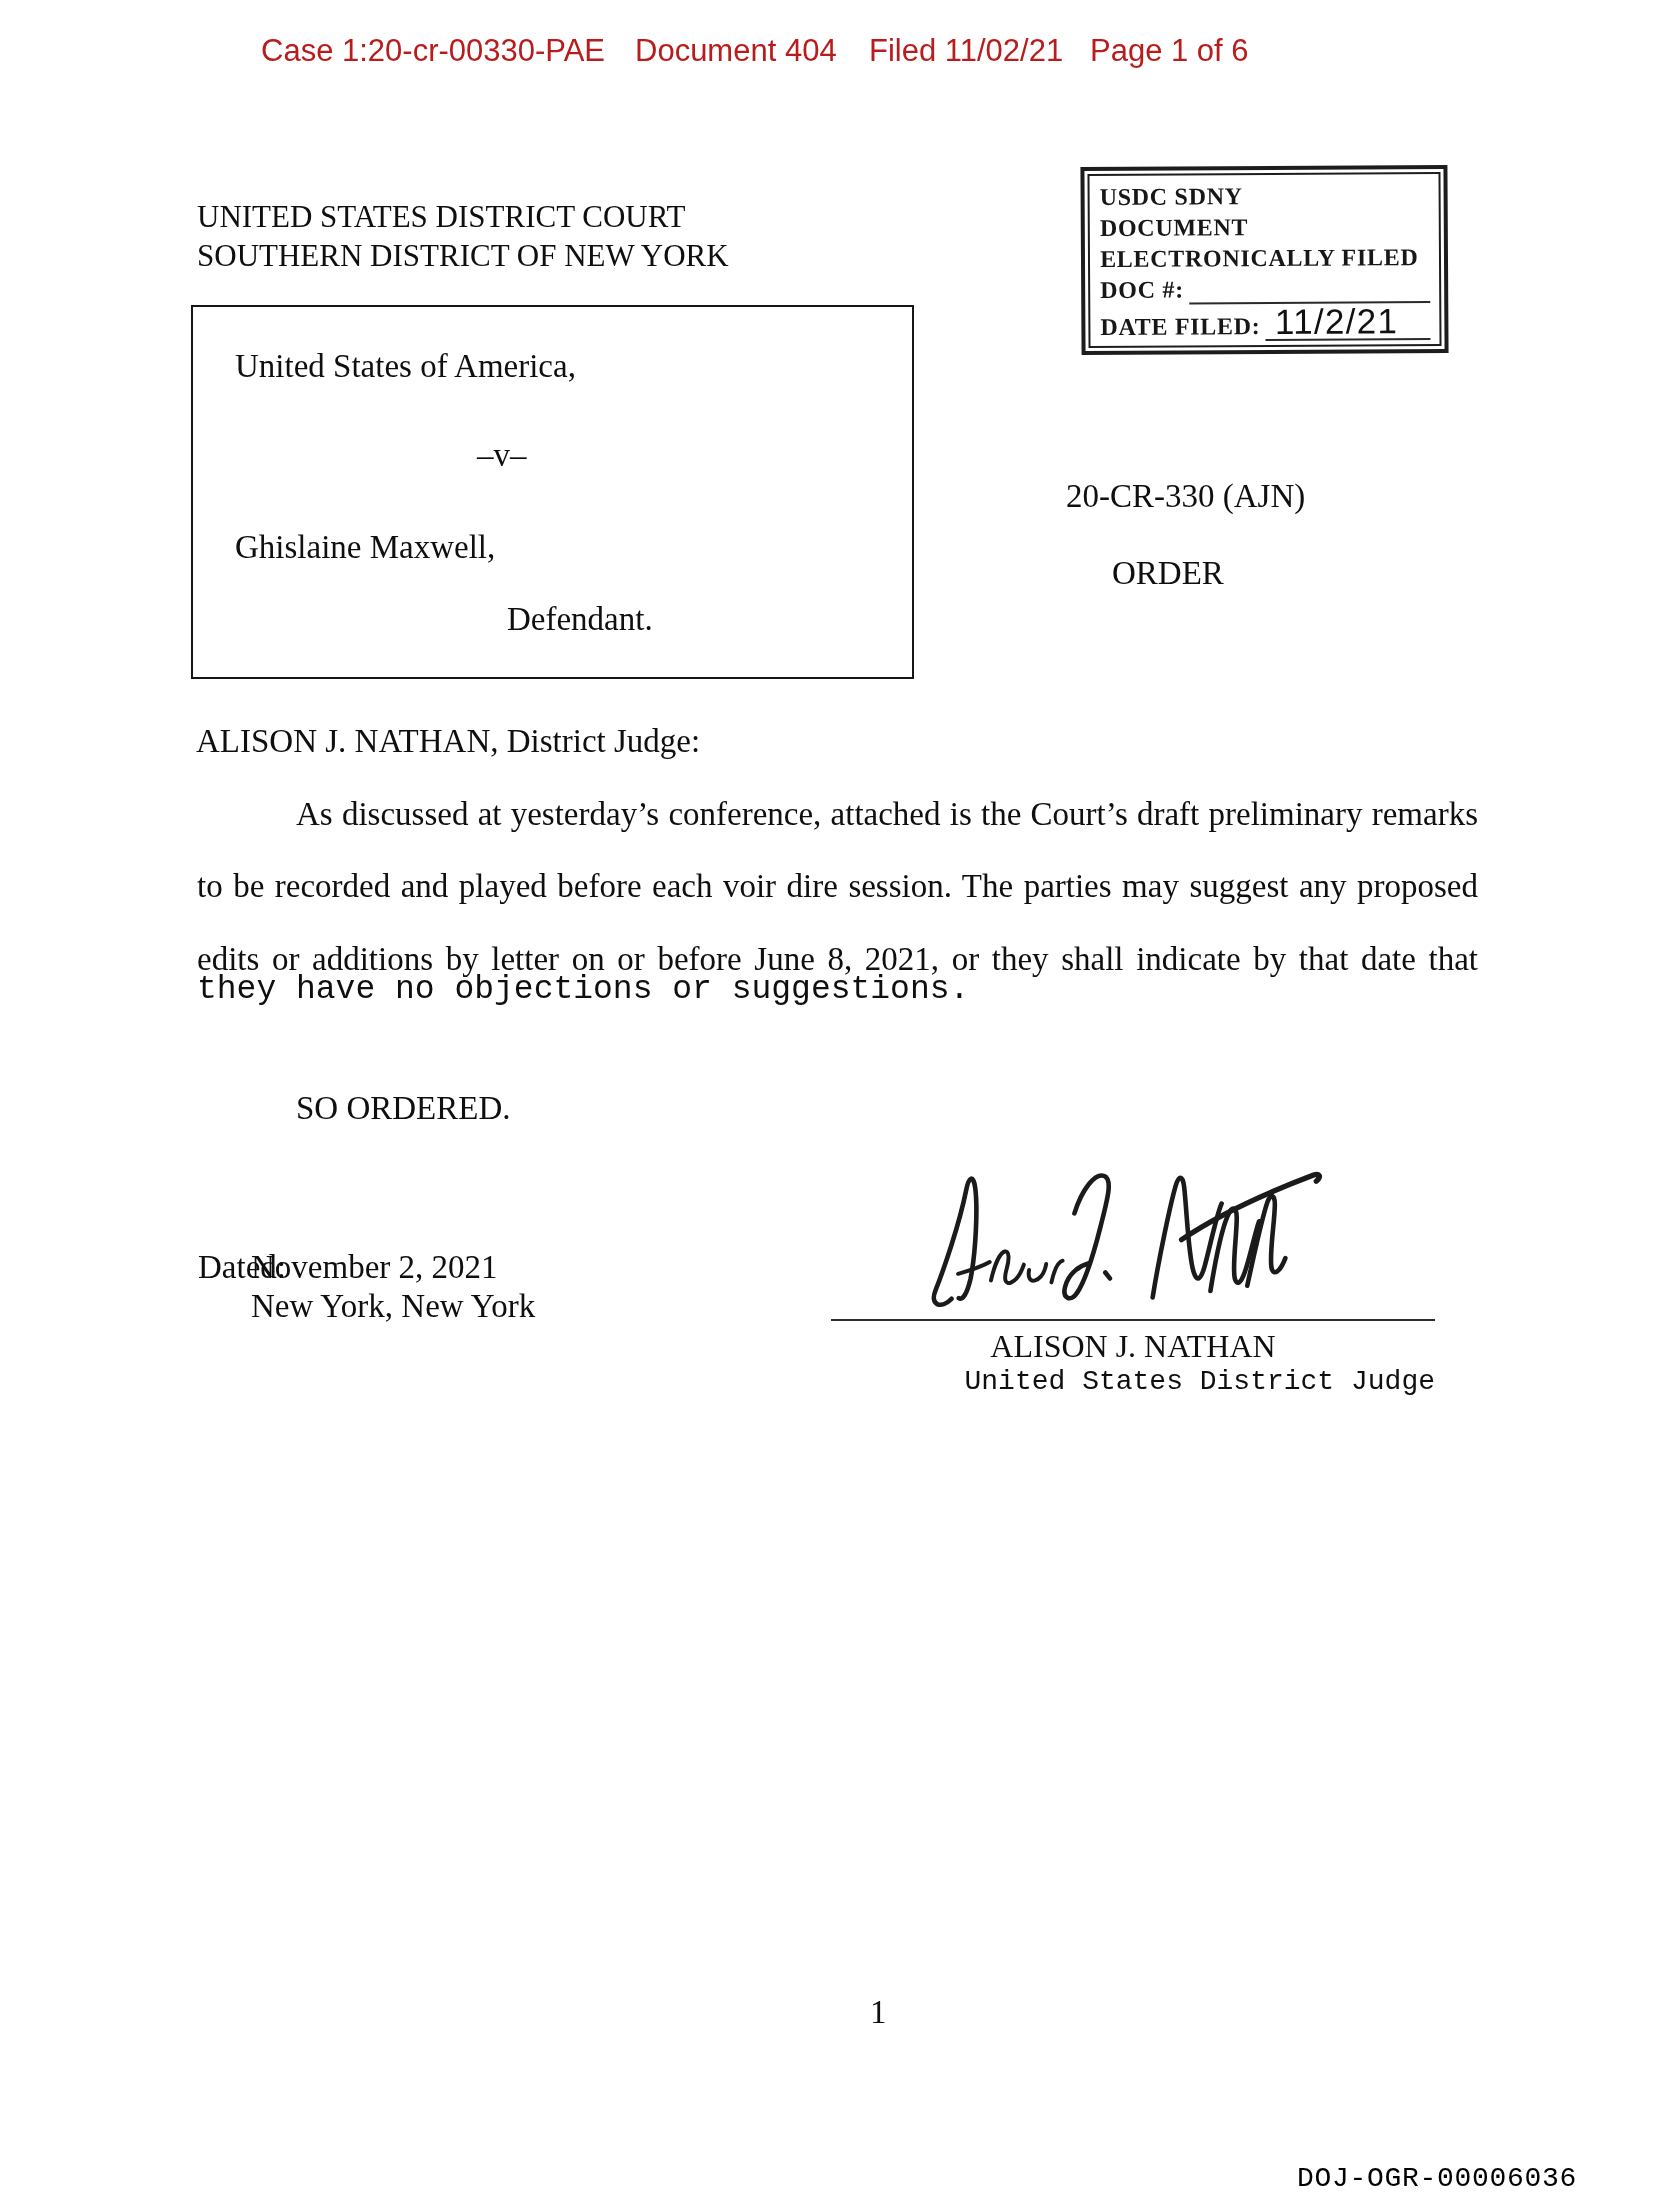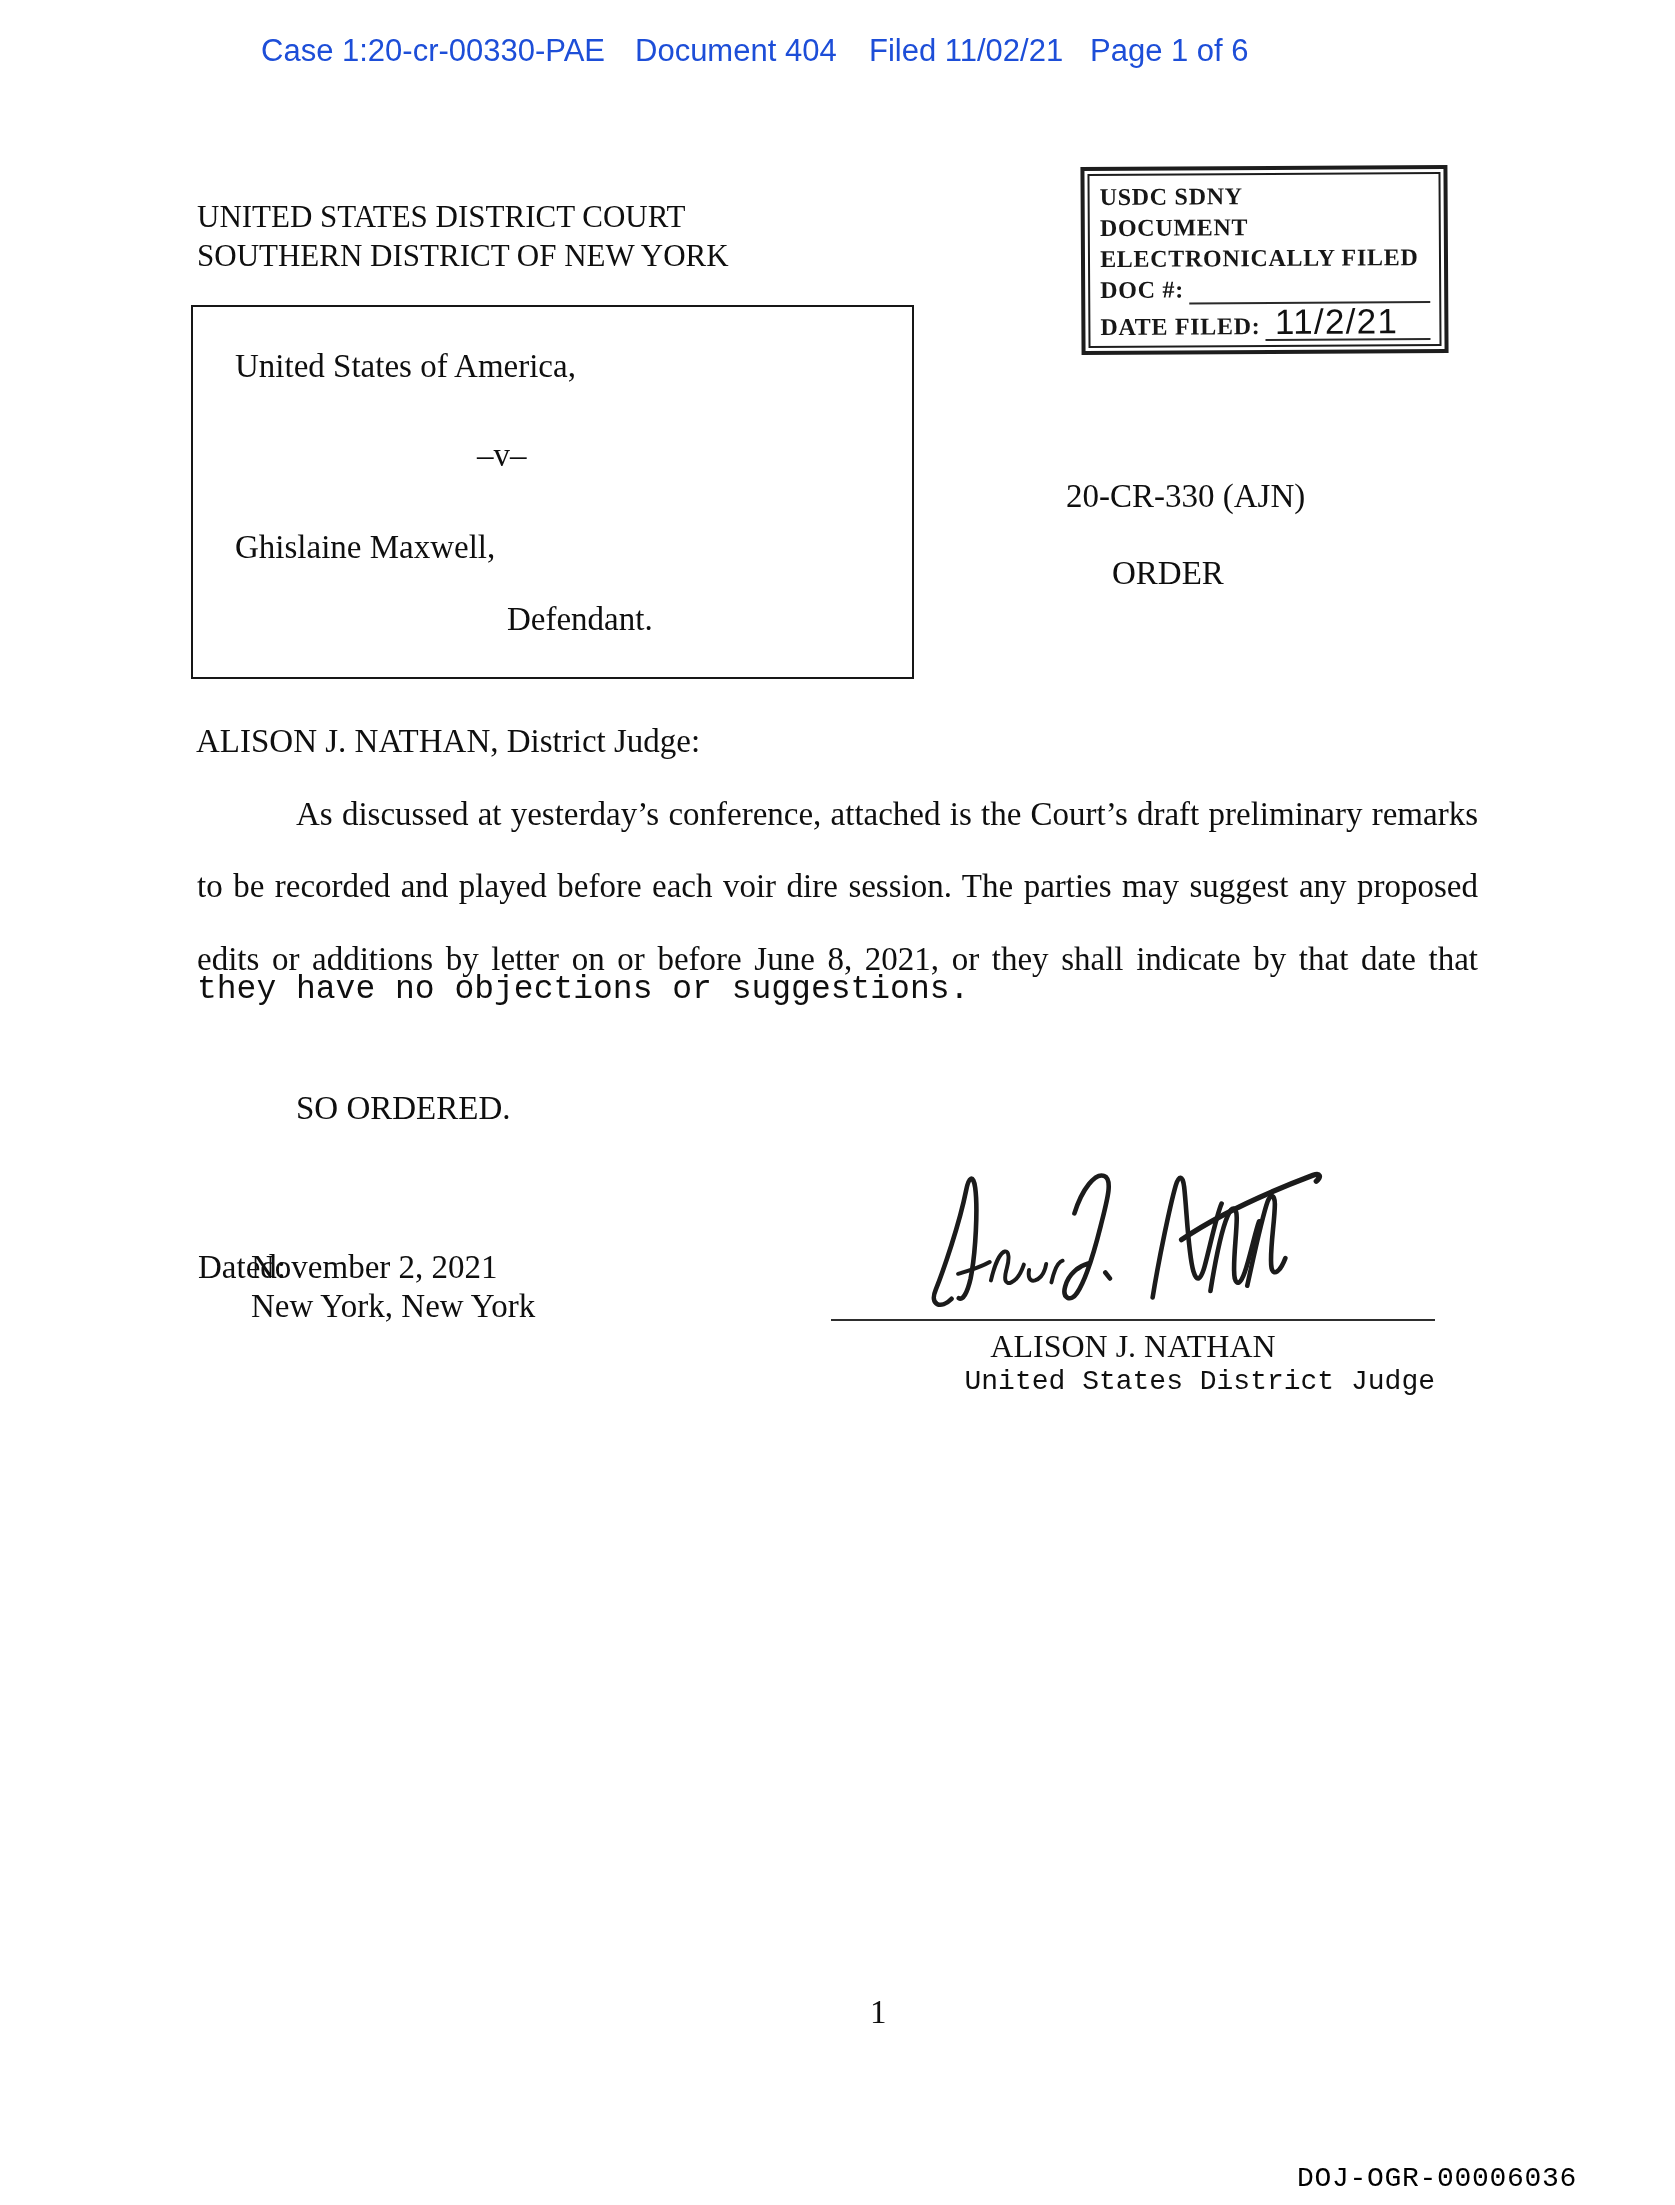--- a/index.html
+++ b/index.html
@@ -8,21 +8,21 @@
     width:1675px;height:2205px;
     background:#ffffff;
     font-family:"Liberation Serif", serif;
     color:#0f0f0f;
     overflow:hidden;
   }
   
   .ecf-header span{
     position:absolute;top:33px;
     font-family:"Liberation Sans", sans-serif;
-    font-size:31px;color:#1d4ed8;white-space:nowrap;
+    font-size:31px;color:#b91c1c;white-space:nowrap;
   }
   .ecf-case{left:261px;}
   .ecf-doc{left:635px;}
   .ecf-filed{left:869px;}
   .ecf-page{left:1090px;}
 
   
   .court-name{position:absolute;left:197px;top:197px;font-size:31px;line-height:39px;white-space:nowrap;}
 
   

